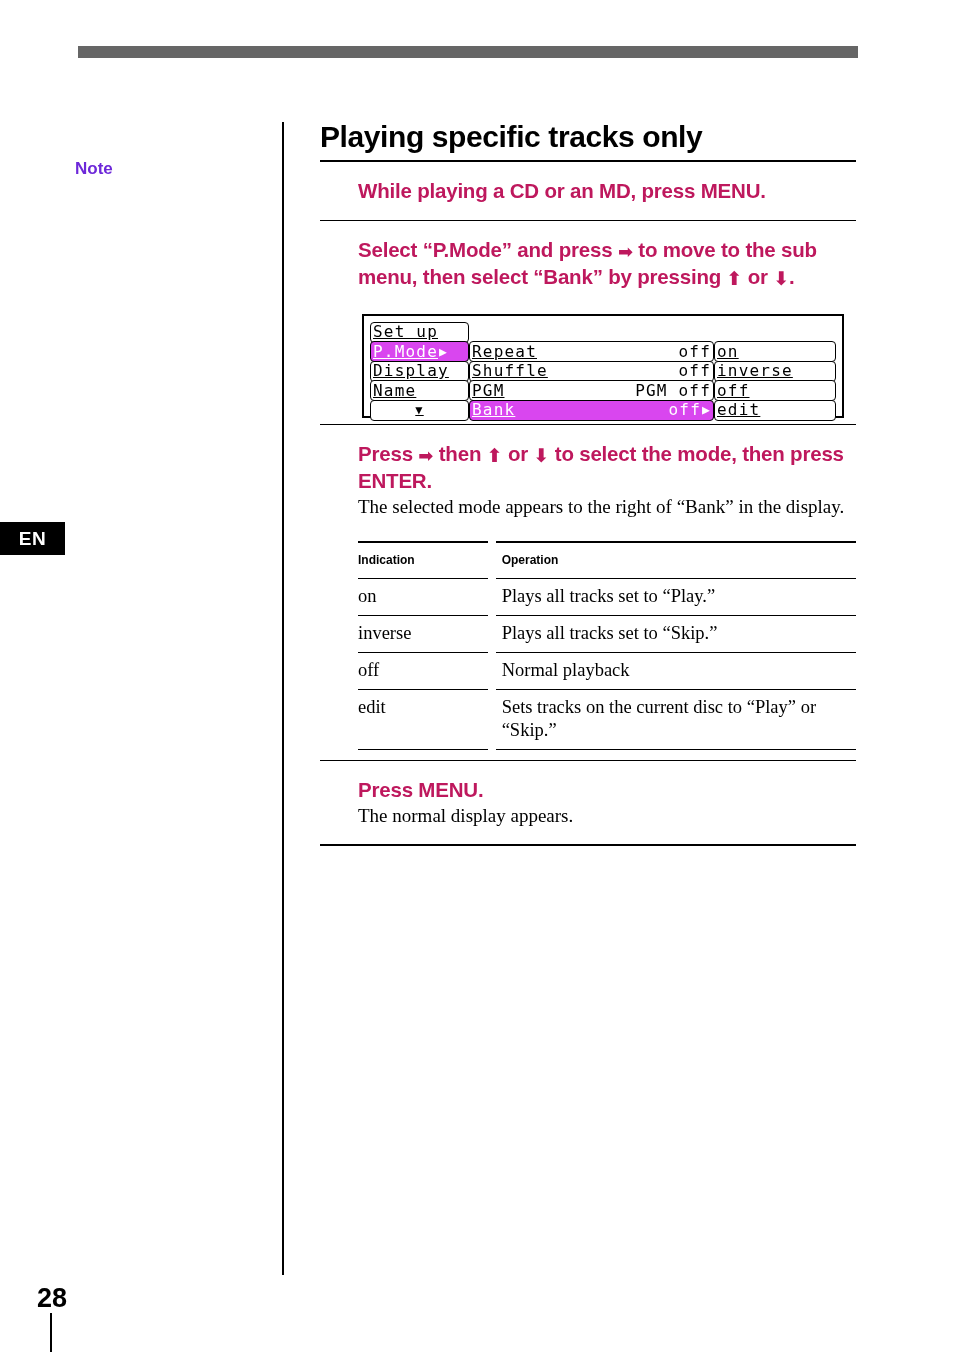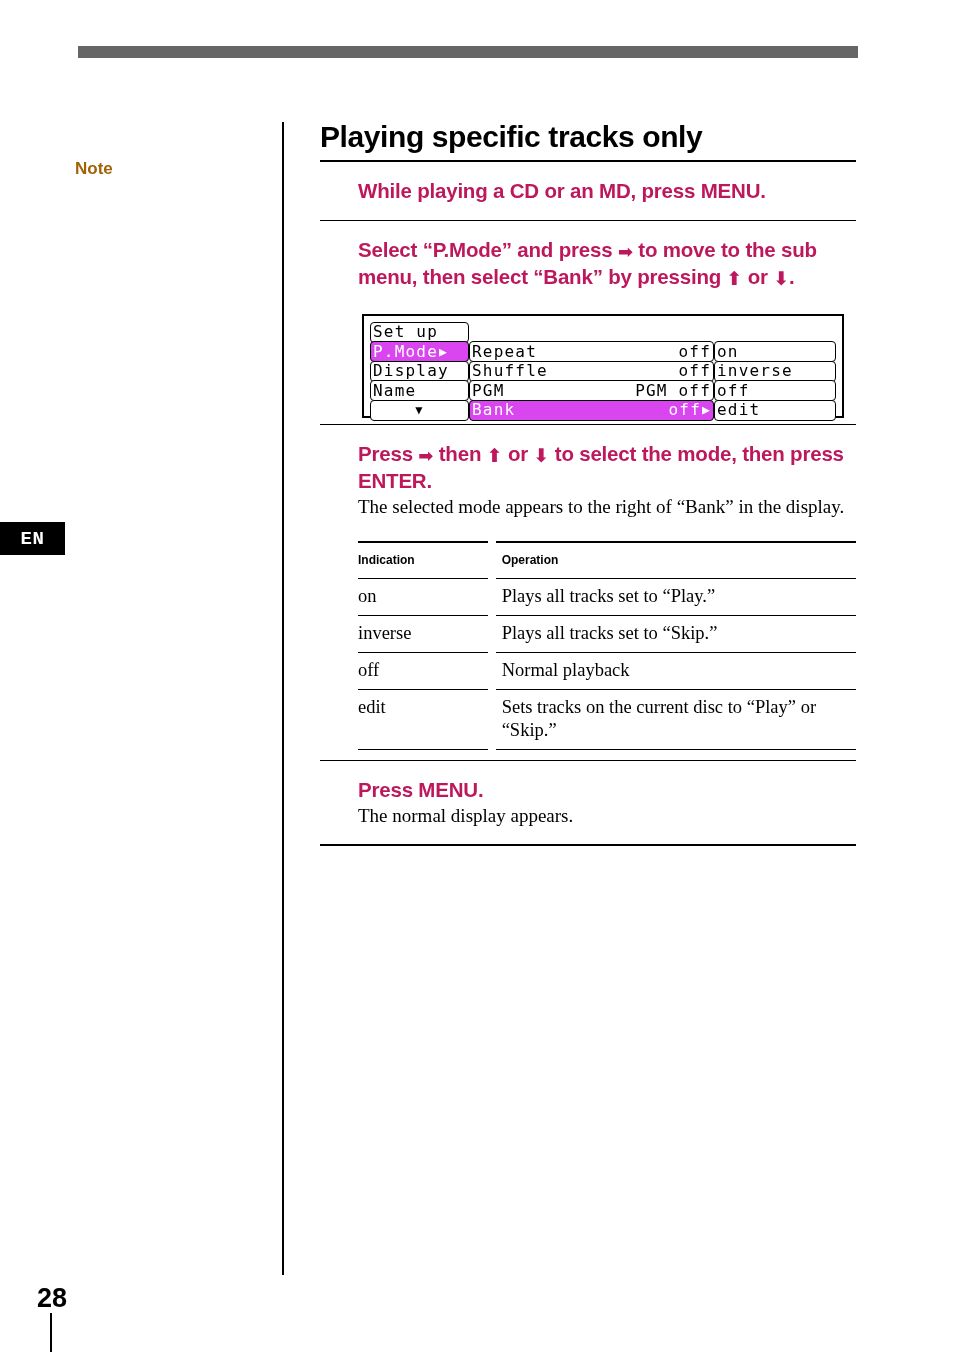--- a/index.html
+++ b/index.html
@@ -44,40 +44,40 @@
     position: absolute;
     left: 75px;
     top: 158px;
     width: 192px;
   }
   .note-title {
     font-family: "Liberation Sans", sans-serif;
     font-weight: bold;
     font-size: 17px;
     line-height: 22px;
-    color: #a16207;
+    color: #6d28d9;
     margin-bottom: 10px;
   }
   .note-body {
     font-family: "Liberation Serif", serif;
     font-size: 17.5px;
     line-height: 21.5px;
     color: #000;
   }
 
   
   .lang-tab {
     position: absolute;
     left: 0px;
     top: 522px;
     width: 65px;
     height: 33px;
     background: #000000;
     color: #ffffff;
-    font-family: Liberation Mono, monospace;
+    font-family: Liberation Sans, sans-serif;
     font-weight: bold;
     font-size: 19px;
     display: flex;
     align-items: center;
     justify-content: center;
     letter-spacing: 0.5px;
   }
 
   
   .main-col {
@@ -180,21 +180,21 @@
   }
   .lcd-cell:first-child { margin-top: 0; }
 
   .lcd-cell.inv {
     background: #d946ef;
     color: #fff;
     border-color: #000;
   }
   .lcd-cell.spacer { border-color: transparent; }
 
-  .lcd-label { flex: 0 0 auto; }
+  .lcd-label { flex: 0 0 auto; text-decoration: underline; }
   .lcd-value { margin-left: auto; }
   .lcd-caret {
     flex: 0 0 auto;
     font-size: 13px;
     margin-left: 1px;
     transform: translateY(-0.5px);
   }
   .lcd-center { justify-content: center; }
   .lcd-triangle { font-size: 12px; }
 

